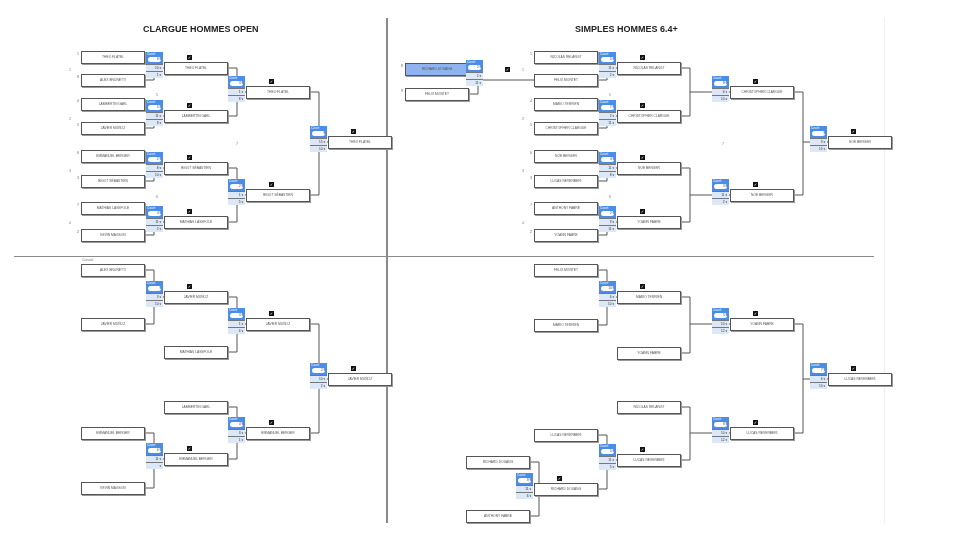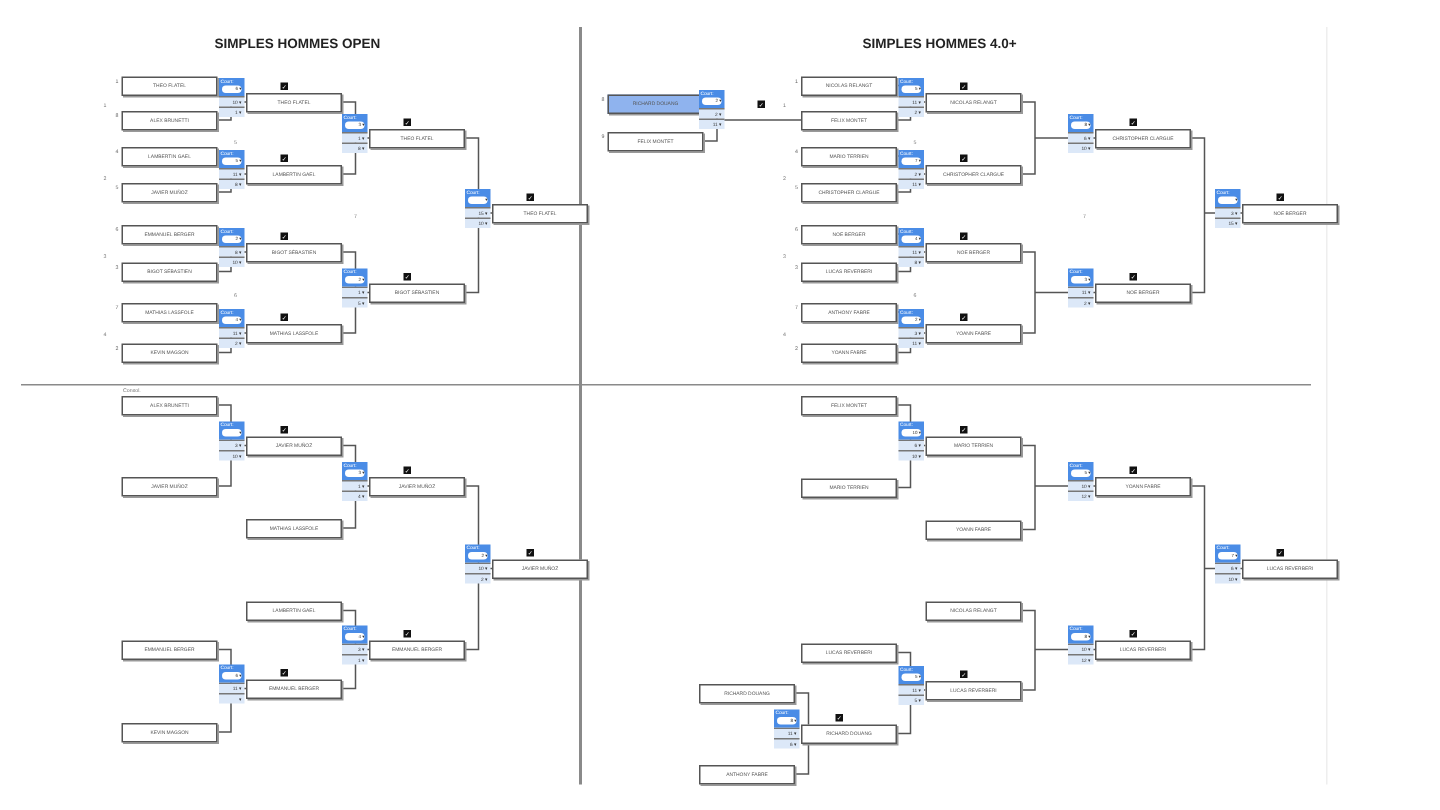--- a/index.html
+++ b/index.html
@@ -21,22 +21,22 @@
   svg.lines{position:absolute;left:0;top:0;}
 </style>
 </head>
 <body>
 
 <div class="canvas">
   <div class="rightpad"></div>
   <div class="vdiv"></div>
   <div class="hdiv"></div>
 
-  <div class="title" style="left:143px;top:24px;">SIMPLES HOMMES OPEN</div>
-  <div class="title" style="left:575px;top:24px;">SIMPLES HOMMES 4.0+</div>
+  <div class="title" style="left:143px;top:24px;">CLARGUE HOMMES OPEN</div>
+  <div class="title" style="left:575px;top:24px;">SIMPLES HOMMES 6.4+</div>
   <div class="lbl" style="left:82px;top:258px;">Consol.</div>
 
   <svg class="lines" width="884" height="540">
     <g stroke="#555" stroke-width="1" fill="none" id="linegroup">
         <polyline points="145,57 154,57 154,80 145,80"></polyline>
         <polyline points="154,68 164,68"></polyline>
         <polyline points="145,104 154,104 154,128 145,128"></polyline>
         <polyline points="154,116 164,116"></polyline>
         <polyline points="145,156 154,156 154,181 145,181"></polyline>
         <polyline points="154,168 164,168"></polyline>

